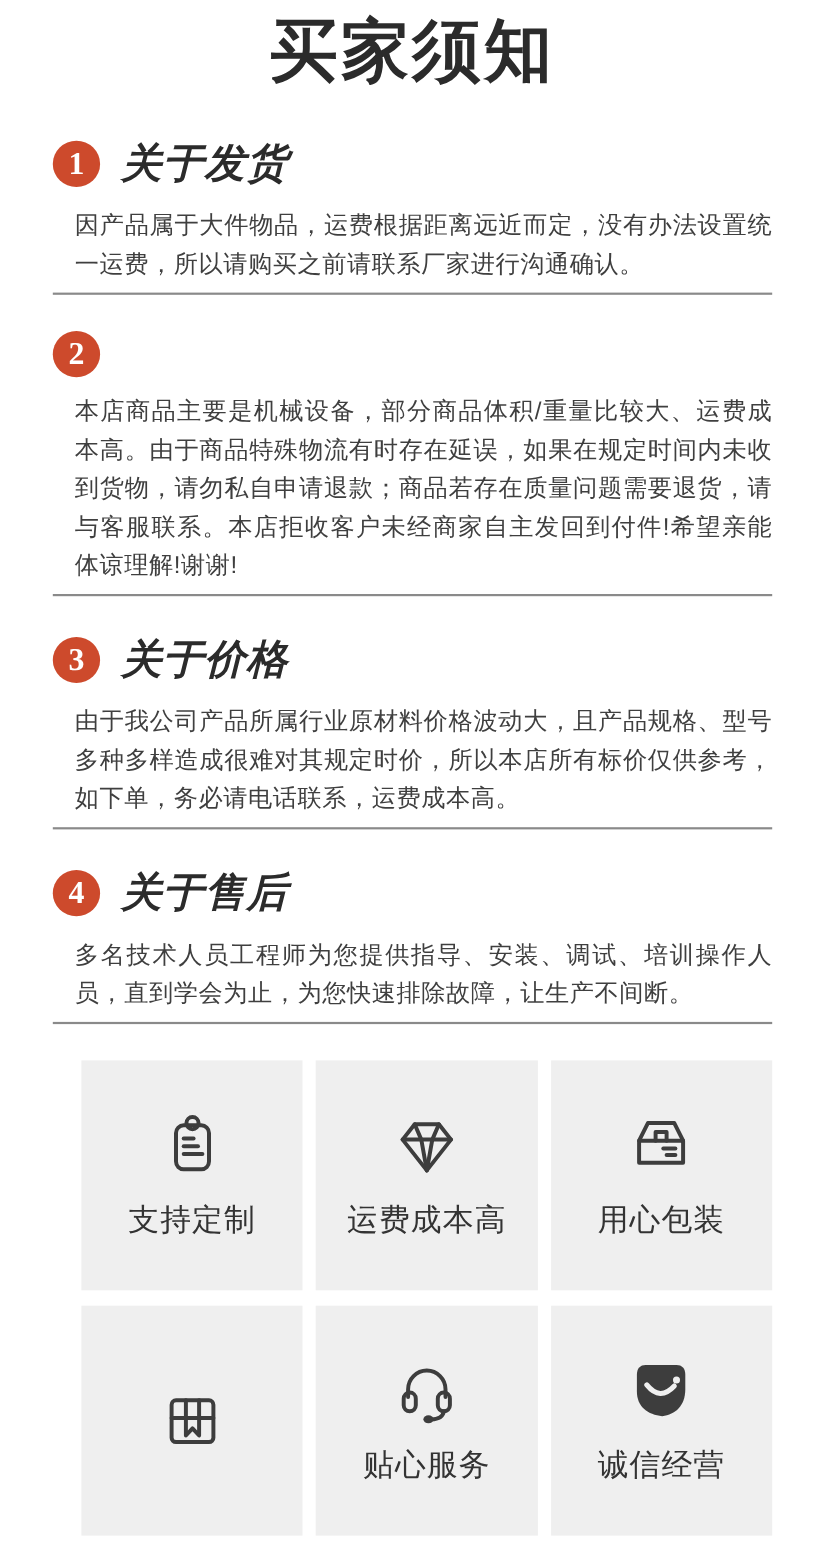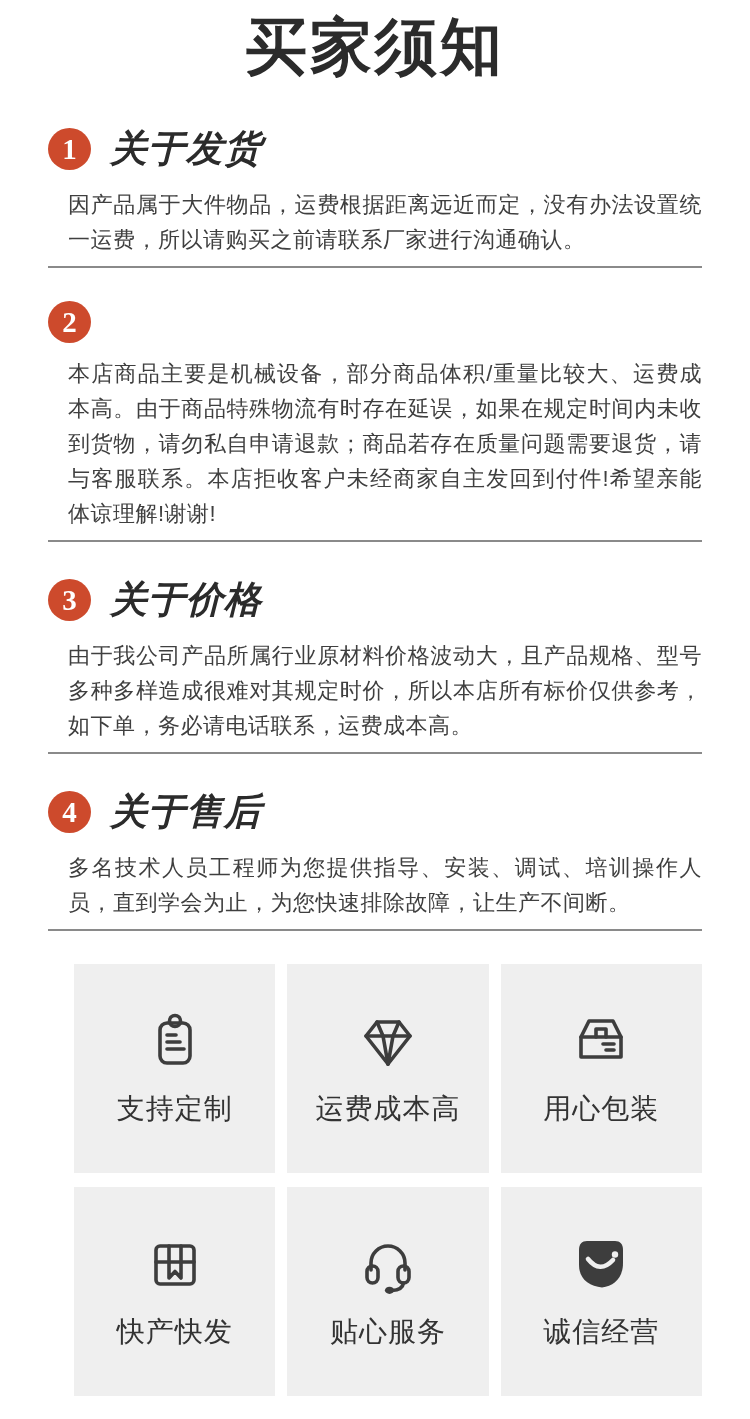--- a/index.html
+++ b/index.html
@@ -153,21 +153,20 @@
       </svg>
       <div class="feature-label">用心包装</div>
     </div>
 
     <div class="feature-card">
       <svg class="icon" viewBox="0 0 64 64">
         <rect class="stroke" x="13" y="13" width="38" height="38" rx="4"></rect>
         <line class="stroke" x1="13" y1="29" x2="51" y2="29"></line>
         <path class="stroke" d="M26 13 V45 L32 38.5 L38 45 V13"></path>
       </svg>
-      <div class="feature-label">快产快发</div>
     </div>
 
     <div class="feature-card">
       <svg class="icon" viewBox="0 0 64 64">
         <path class="stroke" d="M15 37 V30 a17 17 0 0 1 34 0 V37"></path>
         <rect class="stroke" x="11" y="33" width="11" height="17" rx="5.5"></rect>
         <rect class="stroke" x="42" y="33" width="11" height="17" rx="5.5"></rect>
         <path class="stroke" d="M47.5 50 Q46.5 57 36 57.5"></path>
         <ellipse class="fillshape" cx="33.5" cy="57.3" rx="4.6" ry="3.6"></ellipse>
       </svg>

